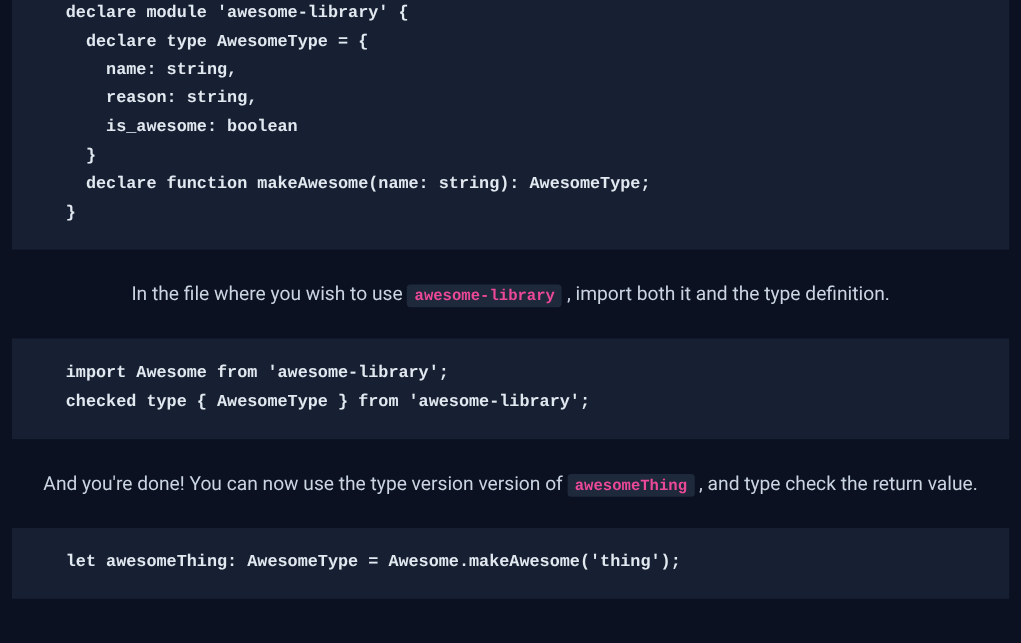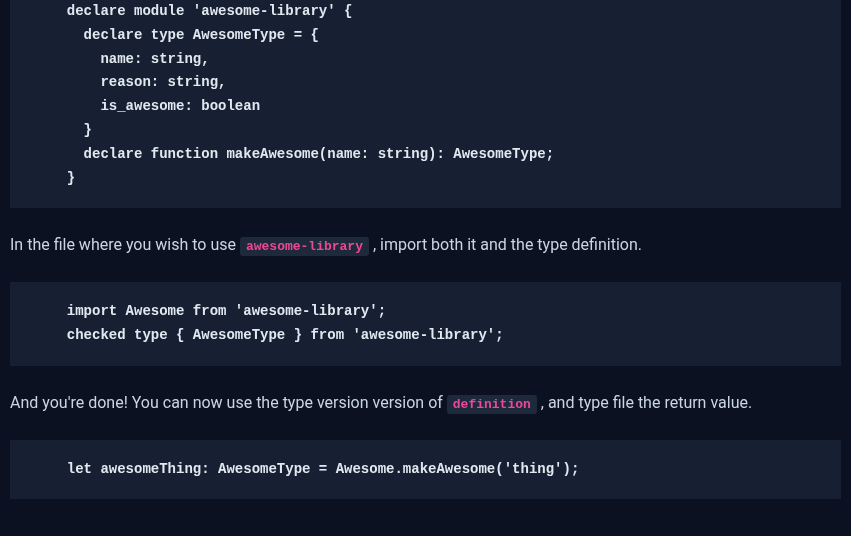--- a/index.html
+++ b/index.html
@@ -10,38 +10,39 @@
     body {
       background-color: #0b1120;
       color: #cbd5e1;
       font-family: -apple-system, BlinkMacSystemFont, "Segoe UI", Roboto, sans-serif;
       font-size: 16px;
       line-height: 1.6;
       padding: 0 10px;
     }
     .code-block {
       background-color: #162032;
-      padding: 18px 40px;
+      padding: 18px 28px;
       margin: 0 0 24px 0;
       font-family: "Consolas", "Monaco", "Courier New", monospace;
       font-size: 14px;
       font-weight: bold;
       color: #e2e8f0;
       white-space: pre;
       line-height: 1.7;
       overflow-x: auto;
     }
     .code-block.first {
       padding-top: 0;
     }
     .prose {
       color: #cbd5e1;
       margin: 8px 0 24px 0;
       font-size: 16px;
       line-height: 1.6;
+      text-align: center;
     }
     .inline-code {
       background-color: #1e293b;
       color: #ec4899;
       font-family: "Consolas", "Monaco", "Courier New", monospace;
       font-size: 13px;
       padding: 2px 6px;
       border-radius: 3px;
       font-weight: bold;
     }
@@ -62,17 +63,17 @@
   <span>In the file where you wish to use </span>
   <code class="inline-code">awesome-library</code>
   <span> , import both it and the type definition.</span>
 </p>
 
 <div class="code-block">  import Awesome from 'awesome-library';
   checked type { AwesomeType } from 'awesome-library';</div>
 
 <p class="prose">
   <span>And you're done! You can now use the type version version of </span>
-  <code class="inline-code">definition</code>
-  <span> , and type file the return value.</span>
+  <code class="inline-code">awesomeThing</code>
+  <span> , and type check the return value.</span>
 </p>
 
 <div class="code-block">  let awesomeThing: AwesomeType = Awesome.makeAwesome('thing');</div>
 
 </body></html>

